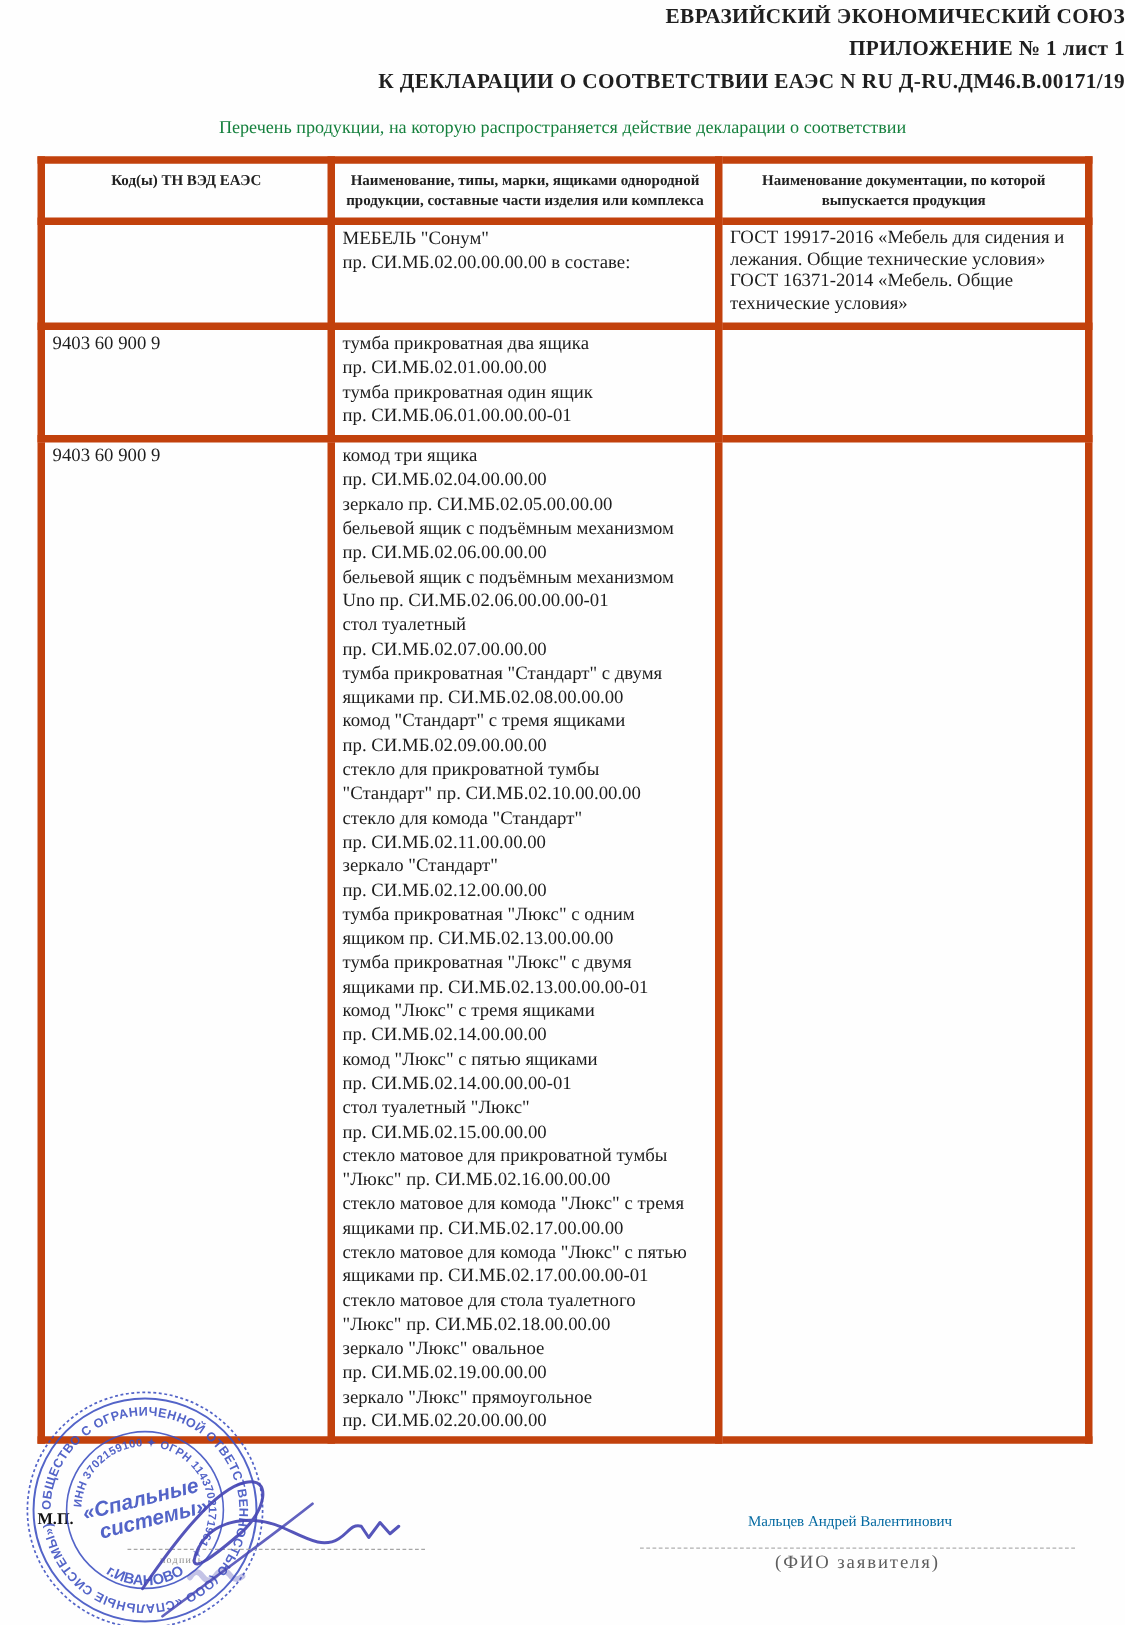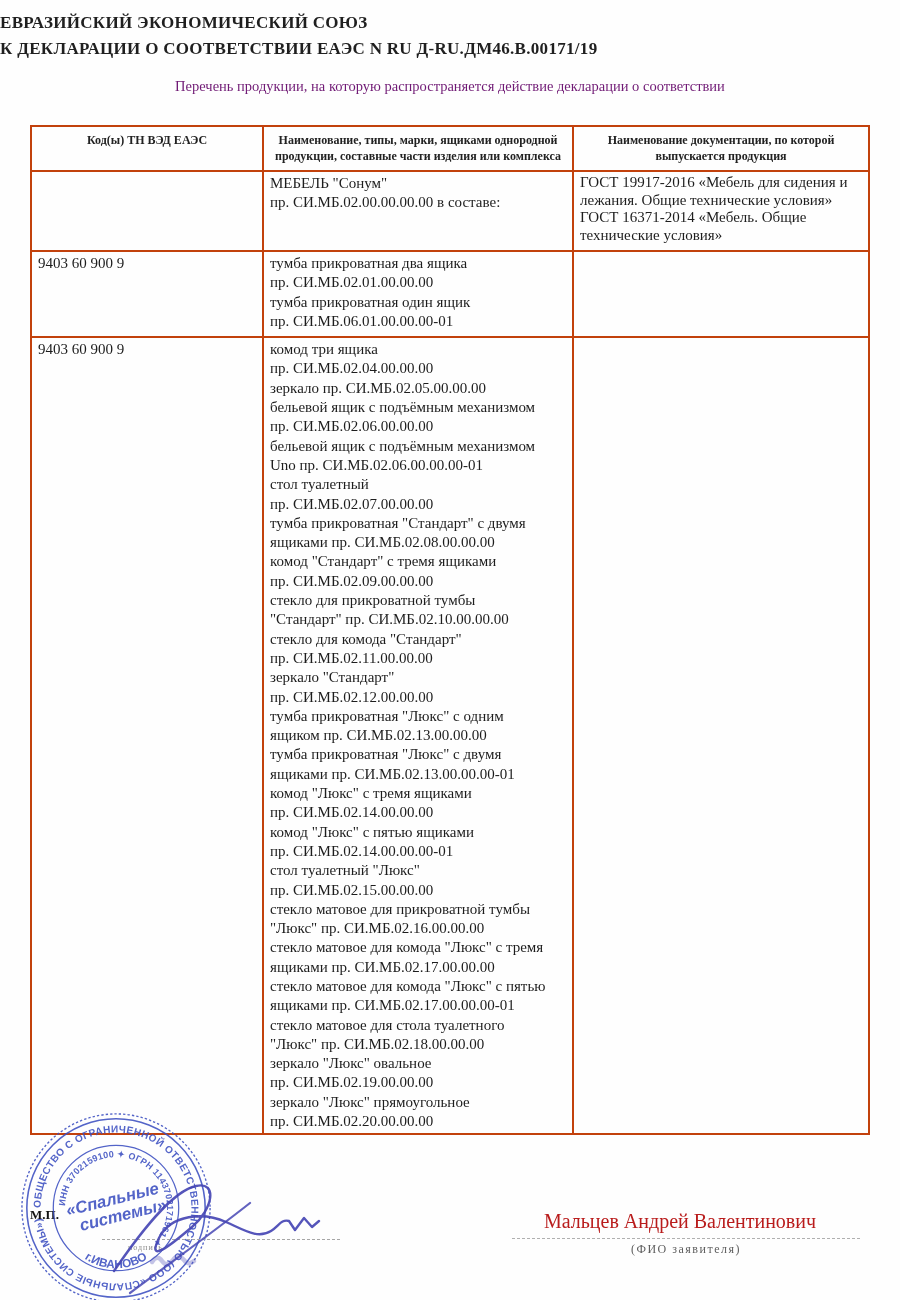--- a/index.html
+++ b/index.html
@@ -1,63 +1,64 @@
 <!DOCTYPE html>
 <html><head>
 <meta charset="utf-8">
 <style>
   html,body{margin:0;padding:0;}
   body{
     width:900px;height:1300px;background:#fefefe;overflow:hidden;position:relative;
     font-family:"Liberation Serif", serif;color:#1f1f1f;
     -webkit-font-smoothing:antialiased;
   }
-  .titles{padding-top:10px;text-align:left;font-weight:bold;}
+  .titles{text-align:right;font-weight:bold;}
   .title-line{font-size:17px;line-height:26px;letter-spacing:.3px;}
-  .subtitle{margin-top:16px;text-align:center;font-size:14.5px;color:#701a75;}
+  .subtitle{margin-top:16px;text-align:center;font-size:14.5px;color:#15803d;}
   table.products{
     position:absolute;left:30px;top:125px;width:838px;
     border-collapse:collapse;table-layout:fixed;
   }
   table.products th, table.products td{
-    border:2px solid #c2410c;vertical-align:top;overflow:visible;
+    border:6px solid #c2410c;vertical-align:top;overflow:visible;
   }
   table.products th{
     font-size:12px;font-weight:bold;text-align:center;
     padding:6px 6px;line-height:15.6px;color:#222;
   }
   table.products td{
     font-size:15px;line-height:19.3px;padding:2px 5px 2px 6px;
     white-space:pre-line;color:#1d1d1d;
   }
   td.code-cell{padding-left:8px;padding-top:4px;white-space:pre-line;}
   tr.row-sonum td.docs-cell{line-height:17.6px;}
   tr.row-sonum td{height:74px;}
   tr.row-tumba td{height:80px;}
   tr.row-puf td{height:43px;}
 
   
   .mp-mark{position:absolute;left:30px;top:1207px;font-weight:bold;font-size:13px;color:#111;}
   .sign-line{position:absolute;left:102px;top:1239px;width:238px;border-top:1px dashed #a6a6a6;}
   .sign-caption{position:absolute;left:128px;top:1243px;font-size:8px;color:#8a8a8a;letter-spacing:1px;}
-  .declarant-name{position:absolute;left:500px;top:1210px;width:360px;text-align:center;font-size:20px;color:#b91c1c;}
+  .declarant-name{position:absolute;left:500px;top:1210px;width:360px;text-align:center;font-size:12px;color:#0369a1;}
   .declarant-line{position:absolute;left:512px;top:1238px;width:348px;border-top:1px dashed #b0b0b0;}
-  .declarant-caption{position:absolute;left:512px;top:1242px;width:348px;text-align:center;font-size:12px;color:#5e5e5e;letter-spacing:1.5px;}
+  .declarant-caption{position:absolute;left:512px;top:1242px;width:348px;text-align:center;font-size:15px;color:#5e5e5e;letter-spacing:1.5px;}
 
   .stamp-svg{position:absolute;left:18px;top:1110px;width:196px;height:196px;opacity:.88;}
   .stamp-svg text{font-family:"Liberation Sans", sans-serif;}
   .signature-svg{position:absolute;left:100px;top:1175px;width:230px;height:125px;}
 </style>
 </head>
 <body>
 
 <div class="doc">
 
   <div class="titles">
     <div class="title-line">ЕВРАЗИЙСКИЙ ЭКОНОМИЧЕСКИЙ СОЮЗ</div>
+    <div class="title-line">ПРИЛОЖЕНИЕ № 1 лист 1</div>
     <div class="title-line">К ДЕКЛАРАЦИИ О СООТВЕТСТВИИ ЕАЭС N RU Д-RU.ДМ46.В.00171/19</div>
   </div>
 
   <div class="subtitle">Перечень продукции, на которую распространяется действие декларации о соответствии</div>
 
   <table class="products">
     <colgroup>
       <col style="width:232px">
         <col style="width:310px">
         <col style="width:296px">

